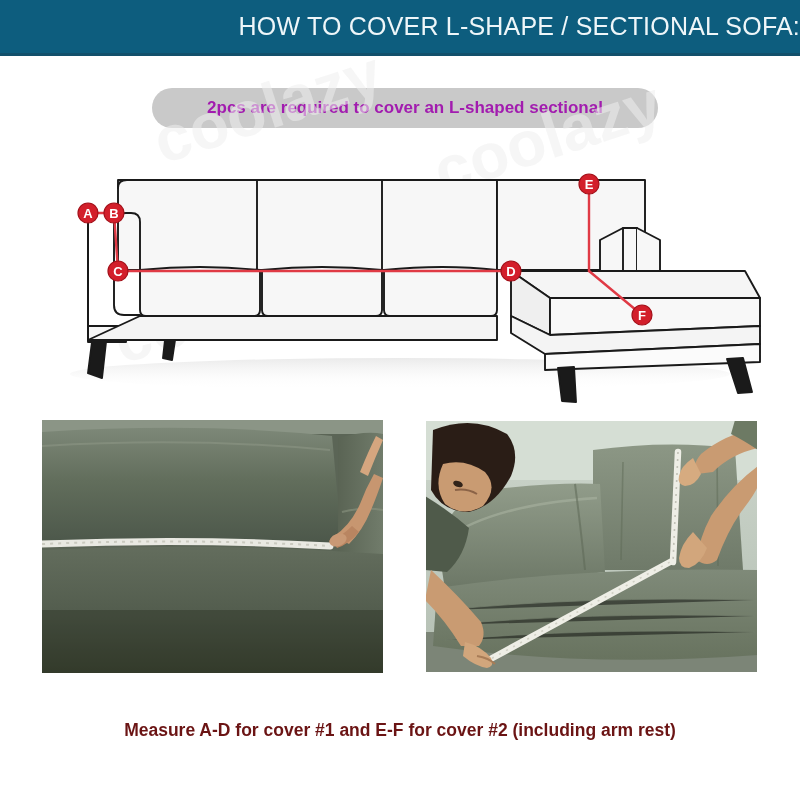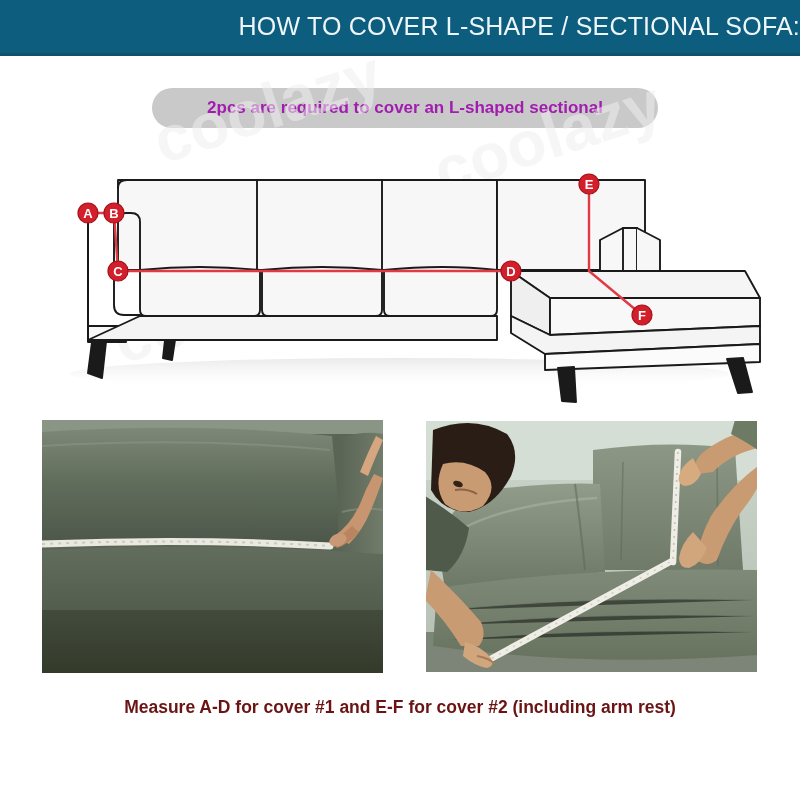--- a/index.html
+++ b/index.html
@@ -130,21 +130,21 @@
   }
   #photo-right {
     left: 425px;
     width: 333px;
   }
 
   
   #bottom-caption {
     position: absolute;
     left: 0;
-    top: 697px;
+    top: 720px;
     width: 800px;
     text-align: center;
   }
   #bottom-caption-text {
     color: #6b1414;
     font-size: 17.5px;
     font-weight: bold;
     white-space: nowrap;
     font-family: "Liberation Sans", sans-serif;
   }

